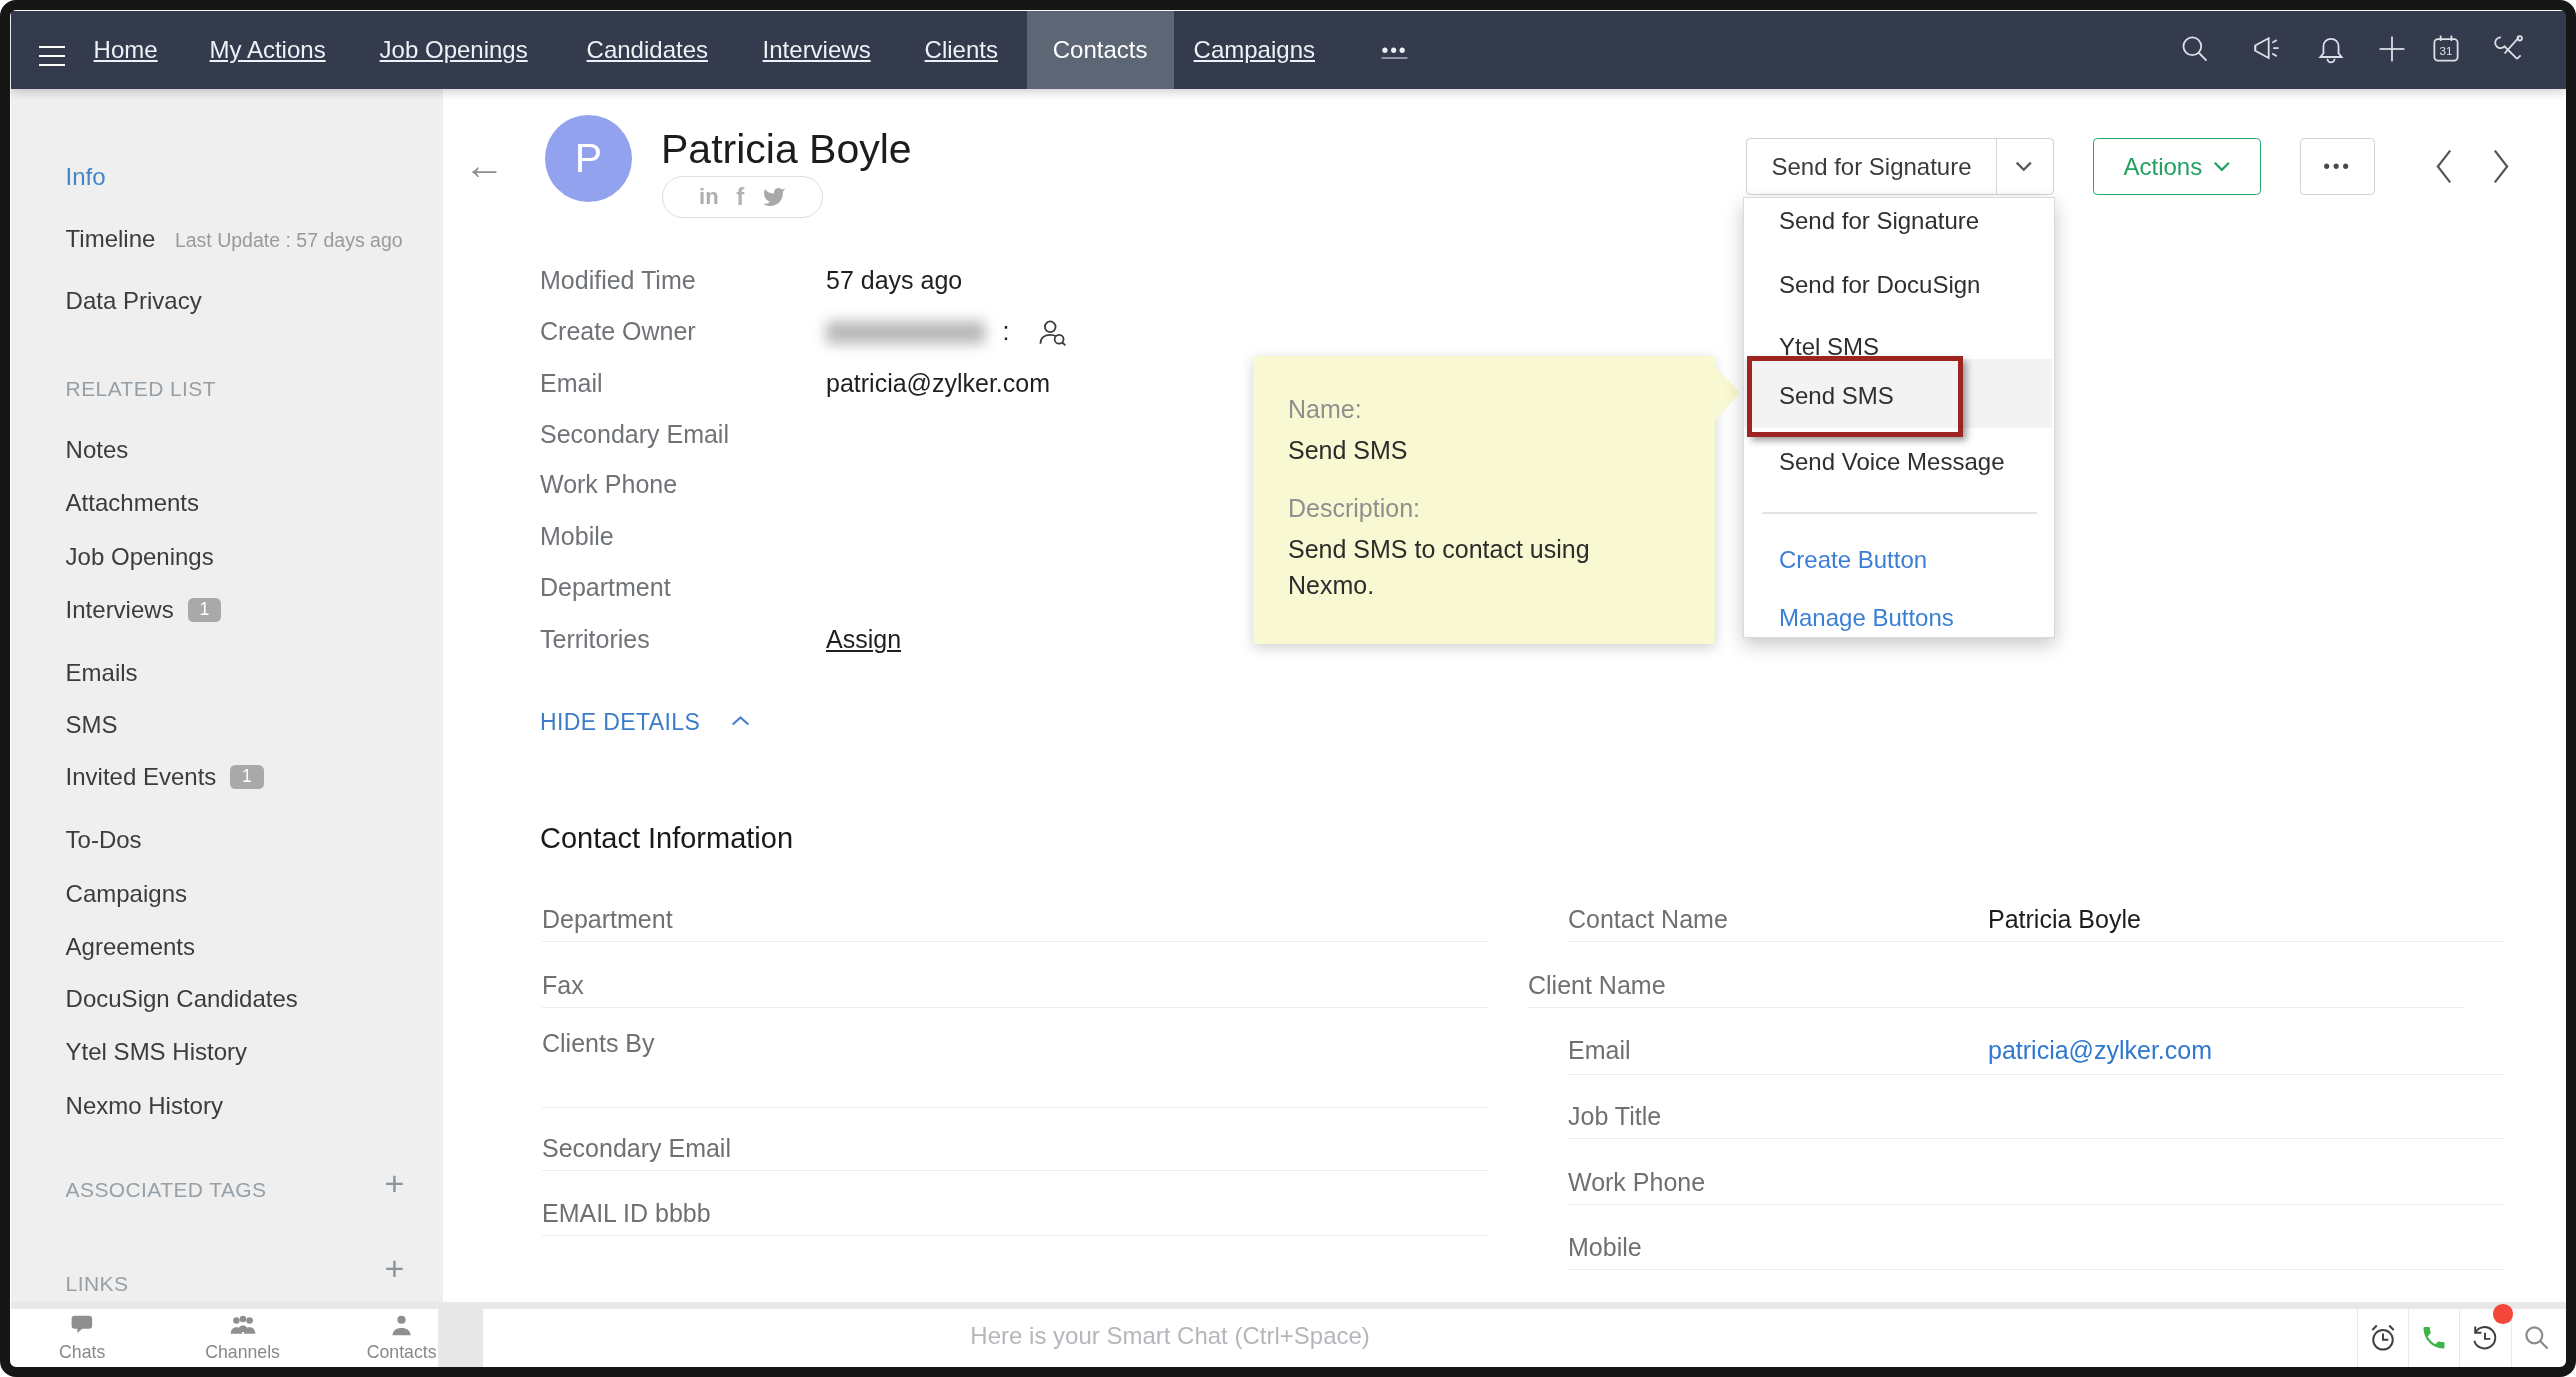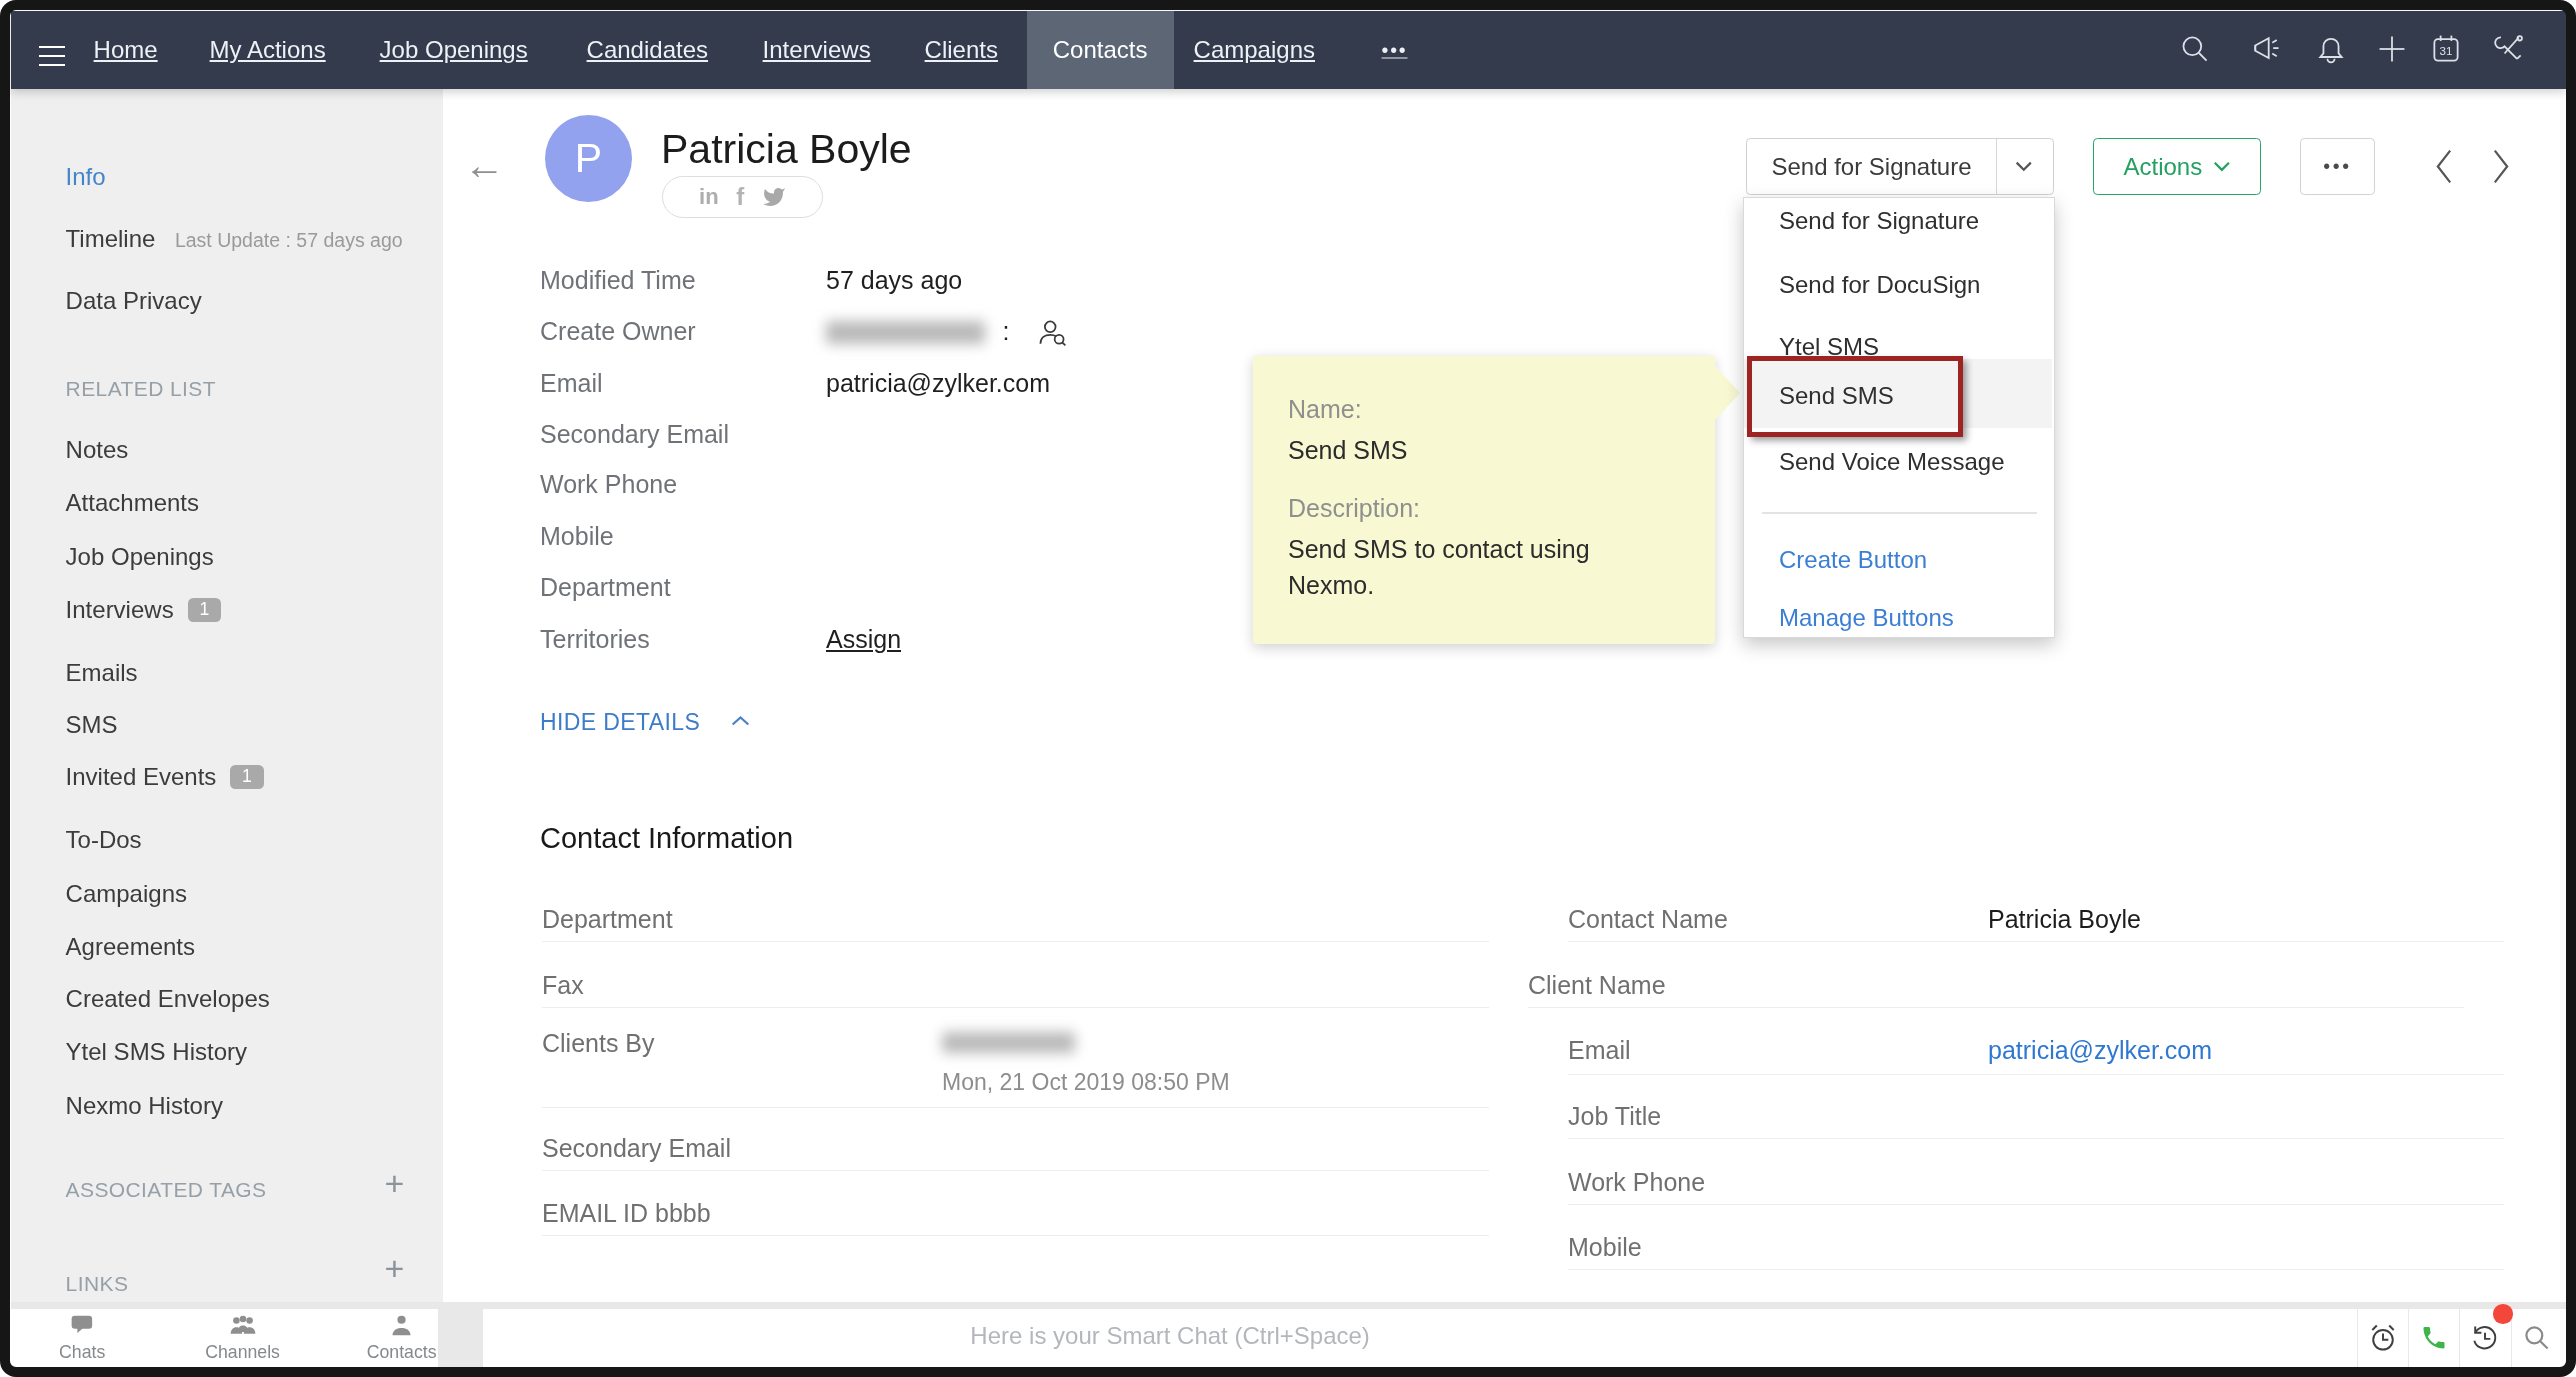--- a/index.html
+++ b/index.html
@@ -144,21 +144,21 @@
   <span class="sb-item" style="top:347px;">Notes</span>
   <span class="sb-item" style="top:400px;">Attachments</span>
   <span class="sb-item" style="top:454px;">Job Openings</span>
   <span class="sb-item" style="top:507px;"><span>Interviews</span><span class="sb-badge">1</span></span>
   <span class="sb-item" style="top:570px;">Emails</span>
   <span class="sb-item" style="top:622px;">SMS</span>
   <span class="sb-item" style="top:674px;"><span>Invited Events</span><span class="sb-badge">1</span></span>
   <span class="sb-item" style="top:737px;">To-Dos</span>
   <span class="sb-item" style="top:791px;">Campaigns</span>
   <span class="sb-item" style="top:844px;">Agreements</span>
-  <span class="sb-item" style="top:896px;">Created Envelopes</span>
+  <span class="sb-item" style="top:896px;">DocuSign Candidates</span>
   <span class="sb-item" style="top:949px;">Ytel SMS History</span>
   <span class="sb-item" style="top:1003px;">Nexmo History</span>
 
   <span class="sb-head" style="top:1089px;">ASSOCIATED TAGS</span>
   <span class="sb-plus" style="left:374px;top:1075px;">+</span>
   <span class="sb-head" style="top:1183px;">LINKS</span>
   <span class="sb-plus" style="left:374px;top:1160px;">+</span>
 </div>
 
 <div class="abs" id="main"></div>
@@ -220,24 +220,21 @@
 
 <span class="abs" style="left:540px;top:822px;font-size:29px;font-weight:500;color:#191919;z-index:2;">Contact Information</span>
 
 <div class="ci-row" style="left:542px;top:905px;width:947px;height:36px;border-bottom:1.8px solid #ededed;">
   <span class="ci-label" style="width:400px;">Department</span>
 </div>
 <div class="ci-row" style="left:542px;top:971px;width:947px;height:36px;border-bottom:1.8px solid #ededed;">
   <span class="ci-label" style="width:400px;">Fax</span>
 </div>
 <div class="ci-row" style="left:542px;top:1029px;width:947px;height:78px;border-bottom:1.8px solid #ededed;">
-  <span class="ci-label" style="width:400px;">Clients By</span><span style="display:inline-block;vertical-align:top;">
-    <span class="blur-block" style="width:133px;height:21px;margin-top:2.7px;"></span>
-    <span style="display:block;margin-top:10.6px;font-size:23px;color:#8d8d8d;">Mon, 21 Oct 2019 08:50 PM</span>
-  </span>
+  <span class="ci-label" style="width:400px;">Clients By</span>
 </div>
 <div class="ci-row" style="left:542px;top:1134px;width:947px;height:36px;border-bottom:1.8px solid #ededed;">
   <span class="ci-label" style="width:400px;">Secondary Email</span>
 </div>
 <div class="ci-row" style="left:542px;top:1199px;width:947px;height:36px;border-bottom:1.8px solid #ededed;">
   <span class="ci-label" style="width:400px;">EMAIL ID bbbb</span>
 </div>
 
 <div class="ci-row" style="left:1568px;top:905px;width:936px;height:36px;border-bottom:1.8px solid #ededed;">
   <span class="ci-label" style="width:420px;">Contact Name</span><span class="ci-value">Patricia Boyle</span>

